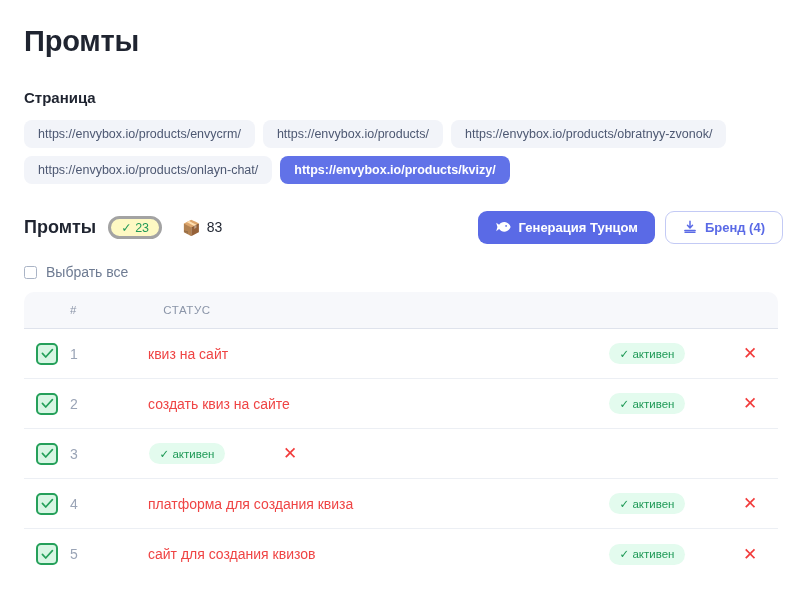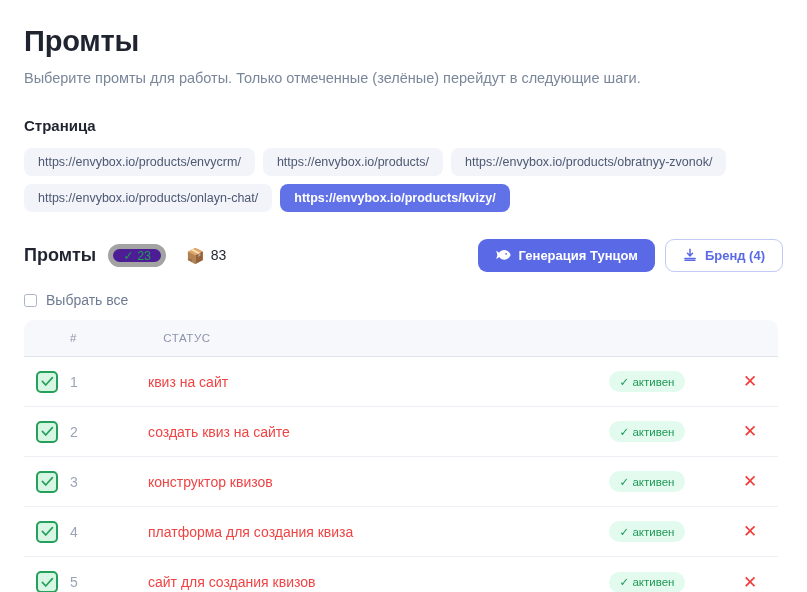--- a/index.html
+++ b/index.html
@@ -93,22 +93,22 @@
   }
   .count-badge {
     display: inline-flex;
     align-items: center;
     justify-content: center;
     gap: 3px;
     height: 23px;
     min-width: 47px;
     padding: 0 10px;
     border-radius: 12px;
-    background: #4c1d95;
-    border: 5px solid #a3a3a3;
+    background: #fef9c3;
+    border: 3px solid #a3a3a3;
     color: #229a58;
     font-size: 12.5px;
     font-weight: 500;
   }
   .pack-count {
     display: inline-flex;
     align-items: center;
     gap: 6px;
     margin-left: 20px;
     font-size: 14px;
@@ -254,21 +254,20 @@
     padding: 2px 6px;
     font-family: inherit;
   }
 </style>
 </head>
 <body>
 
 <div class="page">
 
   <h1 class="page-title">Промты</h1>
-  <p class="page-subtitle">Выберите промты для работы. Только отмеченные (зелёные) перейдут в следующие шаги.</p>
 
   <div class="section-label">Страница</div>
 
   <div class="chips">
     <button class="chip">https://envybox.io/products/envycrm/</button>
     <button class="chip">https://envybox.io/products/</button>
     <button class="chip">https://envybox.io/products/obratnyy-zvonok/</button>
     <button class="chip">https://envybox.io/products/onlayn-chat/</button>
     <button class="chip active">https://envybox.io/products/kvizy/</button>
   </div>
@@ -359,21 +358,20 @@
 
     <div class="row">
       <div class="c-check">
         <span class="cb-checked">
           <svg width="13" height="11" viewBox="0 0 13 11" aria-hidden="true">
               <path d="M1.4 5.4 4.7 9 11.4 1.6" stroke="#25a05a" stroke-width="1.7" fill="none" stroke-linecap="round" stroke-linejoin="round"></path>
             </svg>
         </span>
       </div>
       <div class="c-num row-num">3</div>
-      <div class="c-text row-text">конструктор квизов</div>
       <div class="c-status">
         <span class="status-pill">✓ активен</span>
       </div>
       <div class="c-del">
         <button class="del-btn">✕</button>
       </div>
     </div>
 
     <div class="row">
       <div class="c-check">

